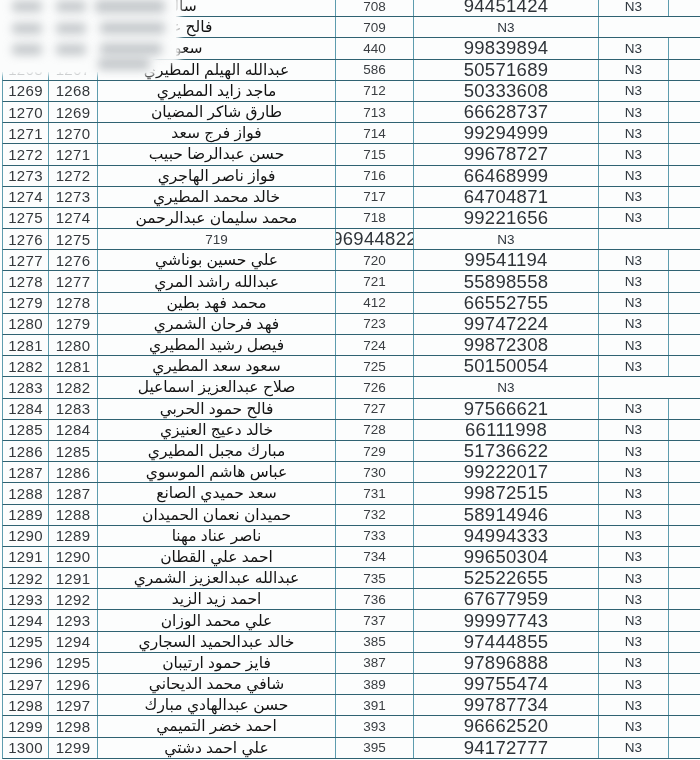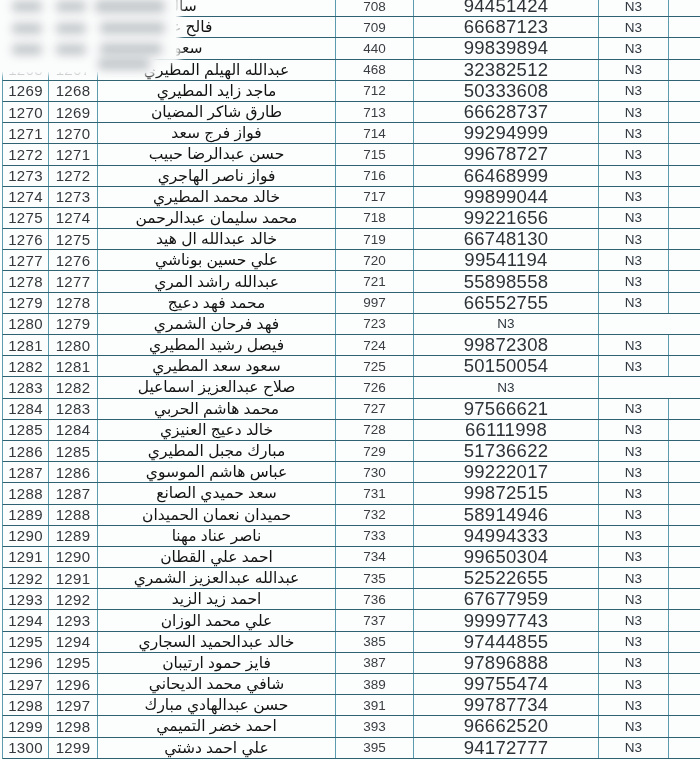--- a/index.html
+++ b/index.html
@@ -51,39 +51,38 @@
     <div class="cell c-num">708</div>
     <div class="cell c-phone">94451424</div>
     <div class="cell c-grade">N3</div>
     <div class="cell c-extra"></div>
   </div>
       <div class="row">
     <div class="cell c-serial"></div>
     <div class="cell c-serial"></div>
     <div class="cell c-name name-cut" dir="rtl">فالح عطا الله القر</div>
     <div class="cell c-num">709</div>
-    <div class="cell c-phone">66687123</div>
     <div class="cell c-grade">N3</div>
     <div class="cell c-extra"></div>
   </div>
       <div class="row">
     <div class="cell c-serial"></div>
     <div class="cell c-serial"></div>
     <div class="cell c-name name-cut" dir="rtl">سعود ارتيبان الج</div>
     <div class="cell c-num">440</div>
     <div class="cell c-phone">99839894</div>
     <div class="cell c-grade">N3</div>
     <div class="cell c-extra"></div>
   </div>
       <div class="row">
     <div class="cell c-serial peek">1268</div>
     <div class="cell c-serial peek">1267</div>
     <div class="cell c-name" dir="rtl">عبدالله الهيلم المطيري</div>
-    <div class="cell c-num">468</div>
-    <div class="cell c-phone">32382512</div>
+    <div class="cell c-num">586</div>
+    <div class="cell c-phone">50571689</div>
     <div class="cell c-grade">N3</div>
     <div class="cell c-extra"></div>
   </div>
       <div class="row">
     <div class="cell c-serial">1269</div>
     <div class="cell c-serial">1268</div>
     <div class="cell c-name" dir="rtl">ماجد زايد المطيري</div>
     <div class="cell c-num">712</div>
     <div class="cell c-phone">50333608</div>
     <div class="cell c-grade">N3</div>
@@ -123,39 +122,38 @@
     <div class="cell c-num">716</div>
     <div class="cell c-phone">66468999</div>
     <div class="cell c-grade">N3</div>
     <div class="cell c-extra"></div>
   </div>
       <div class="row">
     <div class="cell c-serial">1274</div>
     <div class="cell c-serial">1273</div>
     <div class="cell c-name" dir="rtl">خالد محمد المطيري</div>
     <div class="cell c-num">717</div>
-    <div class="cell c-phone">99899044</div>
+    <div class="cell c-phone">64704871</div>
     <div class="cell c-grade">N3</div>
     <div class="cell c-extra"></div>
   </div>
       <div class="row">
     <div class="cell c-serial">1275</div>
     <div class="cell c-serial">1274</div>
     <div class="cell c-name" dir="rtl">محمد سليمان عبدالرحمن</div>
     <div class="cell c-num">718</div>
     <div class="cell c-phone">99221656</div>
     <div class="cell c-grade">N3</div>
     <div class="cell c-extra"></div>
   </div>
       <div class="row">
     <div class="cell c-serial">1276</div>
     <div class="cell c-serial">1275</div>
-    <div class="cell c-name" dir="rtl">خالد عبدالله ال هيد</div>
     <div class="cell c-num">719</div>
-    <div class="cell c-phone">66748130</div>
+    <div class="cell c-phone">96944822</div>
     <div class="cell c-grade">N3</div>
     <div class="cell c-extra"></div>
   </div>
       <div class="row">
     <div class="cell c-serial">1277</div>
     <div class="cell c-serial">1276</div>
     <div class="cell c-name" dir="rtl">علي حسين بوناشي</div>
     <div class="cell c-num">720</div>
     <div class="cell c-phone">99541194</div>
     <div class="cell c-grade">N3</div>
@@ -166,31 +164,32 @@
     <div class="cell c-serial">1277</div>
     <div class="cell c-name" dir="rtl">عبدالله راشد المري</div>
     <div class="cell c-num">721</div>
     <div class="cell c-phone">55898558</div>
     <div class="cell c-grade">N3</div>
     <div class="cell c-extra"></div>
   </div>
       <div class="row">
     <div class="cell c-serial">1279</div>
     <div class="cell c-serial">1278</div>
-    <div class="cell c-name" dir="rtl">محمد فهد دعيج</div>
-    <div class="cell c-num">997</div>
+    <div class="cell c-name" dir="rtl">محمد فهد بطين</div>
+    <div class="cell c-num">412</div>
     <div class="cell c-phone">66552755</div>
     <div class="cell c-grade">N3</div>
     <div class="cell c-extra"></div>
   </div>
       <div class="row">
     <div class="cell c-serial">1280</div>
     <div class="cell c-serial">1279</div>
     <div class="cell c-name" dir="rtl">فهد فرحان الشمري</div>
     <div class="cell c-num">723</div>
+    <div class="cell c-phone">99747224</div>
     <div class="cell c-grade">N3</div>
     <div class="cell c-extra"></div>
   </div>
       <div class="row">
     <div class="cell c-serial">1281</div>
     <div class="cell c-serial">1280</div>
     <div class="cell c-name" dir="rtl">فيصل رشيد المطيري</div>
     <div class="cell c-num">724</div>
     <div class="cell c-phone">99872308</div>
     <div class="cell c-grade">N3</div>
@@ -209,21 +208,21 @@
     <div class="cell c-serial">1283</div>
     <div class="cell c-serial">1282</div>
     <div class="cell c-name" dir="rtl">صلاح عبدالعزيز اسماعيل</div>
     <div class="cell c-num">726</div>
     <div class="cell c-grade">N3</div>
     <div class="cell c-extra"></div>
   </div>
       <div class="row">
     <div class="cell c-serial">1284</div>
     <div class="cell c-serial">1283</div>
-    <div class="cell c-name" dir="rtl">محمد هاشم الحربي</div>
+    <div class="cell c-name" dir="rtl">فالح حمود الحربي</div>
     <div class="cell c-num">727</div>
     <div class="cell c-phone">97566621</div>
     <div class="cell c-grade">N3</div>
     <div class="cell c-extra"></div>
   </div>
       <div class="row">
     <div class="cell c-serial">1285</div>
     <div class="cell c-serial">1284</div>
     <div class="cell c-name" dir="rtl">خالد دعيج العنيزي</div>
     <div class="cell c-num">728</div>

